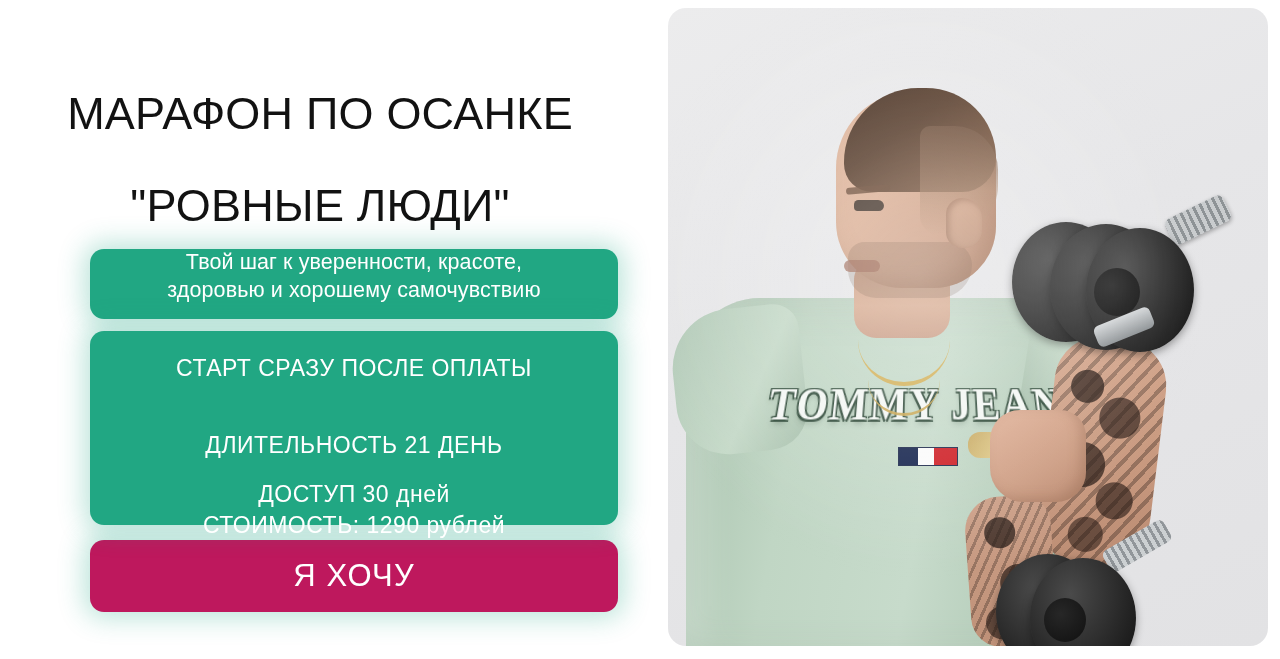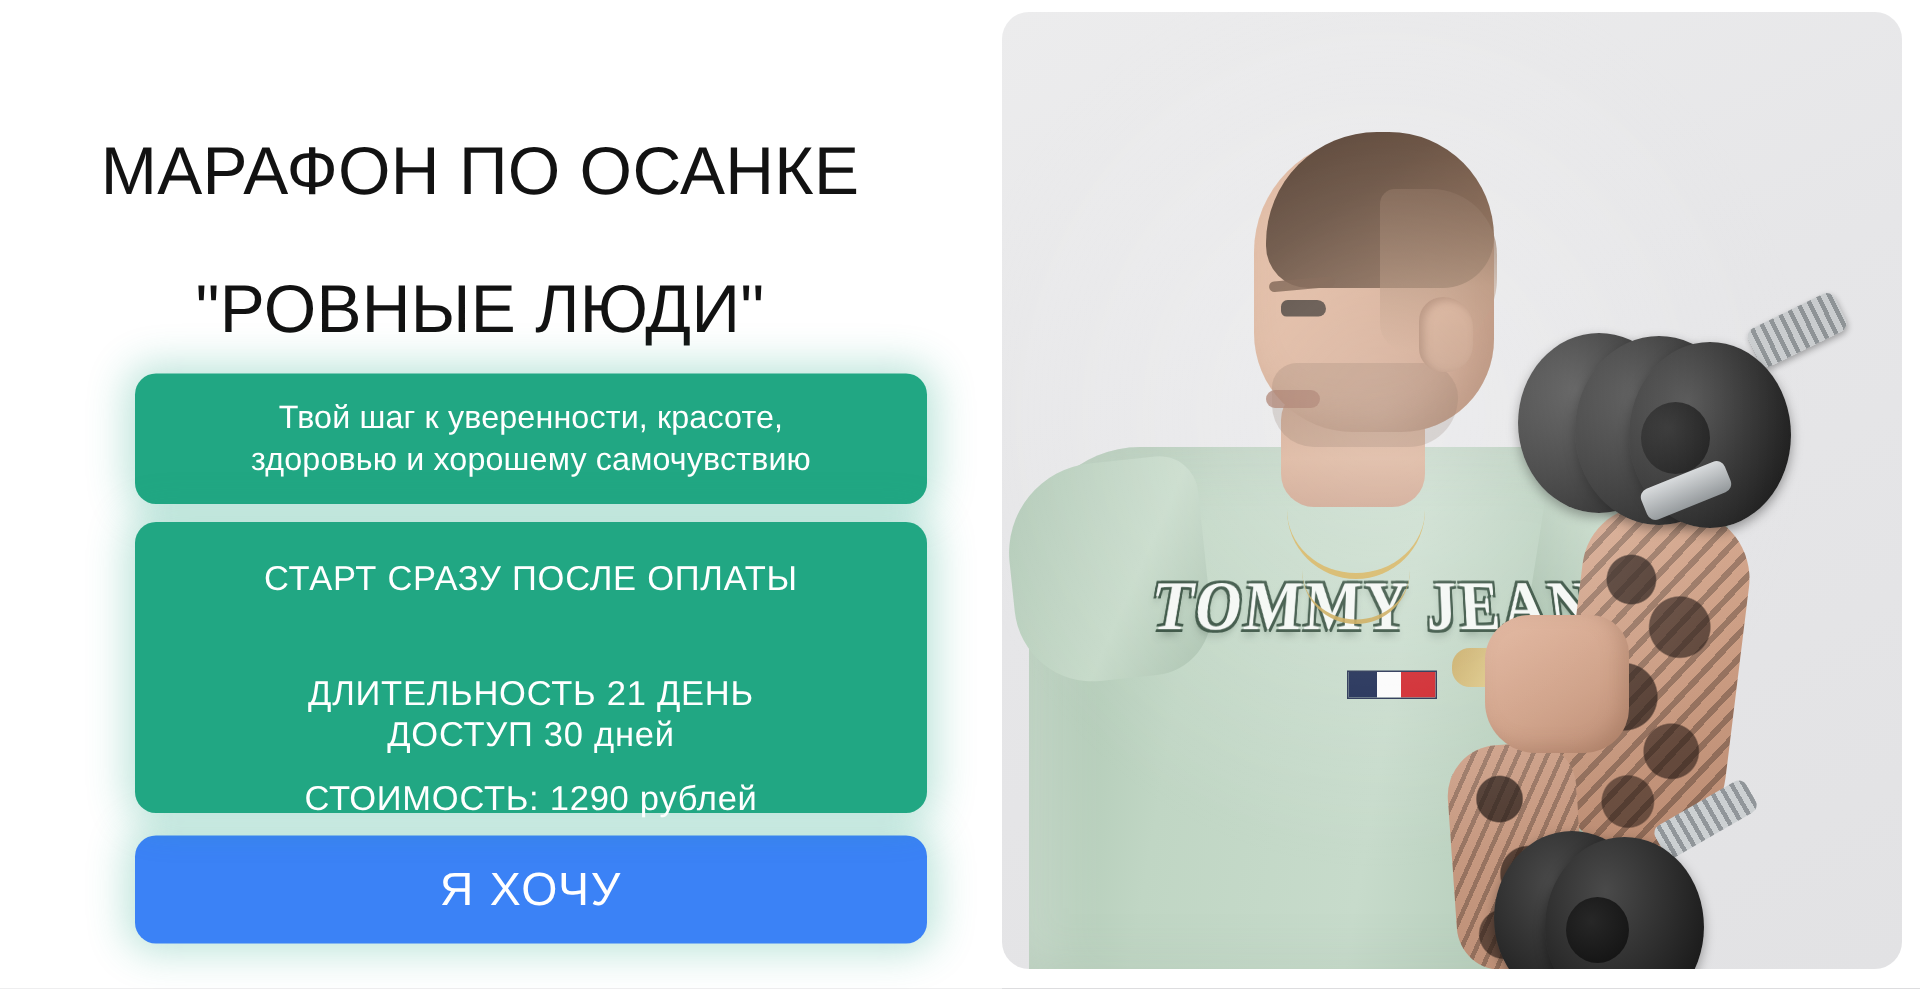--- a/index.html
+++ b/index.html
@@ -58,62 +58,62 @@
     position: relative;
     background: #21a783;
     border-radius: 14px;
     color: #ffffff;
     text-align: center;
     box-shadow: 0 0 26px 6px rgba(33,167,131,0.30);
     font-weight: 300;
   }
 
   .card-lead {
-    height: 87px;
+    height: 70px;
     display: flex;
-    align-items: center;
+    align-items: flex-start;
     justify-content: center;
     padding: 0 22px;
     font-size: 21.5px;
     line-height: 1.30;
     letter-spacing: 0.1px;
   }
   .card-lead .txt { display: block; white-space: pre-line; }
 
   .card-details {
     margin-top: 12px;
     height: 194px;
     padding: 24px 20px 22px;
     display: flex;
     flex-direction: column;
     align-items: center;
     font-size: 23px;
     letter-spacing: 0.5px;
     line-height: 1.18;
   }
   .detail-start   { margin-bottom: 50px; }
-  .detail-length  { }
-  .detail-access  { margin-bottom: 16px; }
+  .detail-length  { margin-bottom: 22px; }
+  .detail-access  { margin-bottom: 4px; }
   .detail-price   { margin-bottom: 0; }
 
   .cta {
     margin-top: 15px;
     height: 72px;
     display: flex;
     align-items: center;
     justify-content: center;
     font-size: 31px;
     letter-spacing: 1.2px;
     cursor: pointer;
     border: none;
     width: 100%;
     font-family: inherit;
     font-weight: 300;
     color: #ffffff;
-    background: #3b82f6;
+    background: #be185d;
     border-radius: 14px;
     box-shadow: 0 0 26px 6px rgba(33,167,131,0.30);
   }
 
   
   .photo-panel {
     position: absolute;
     left: 668px; top: 8px;
     width: 600px; height: 638px;
     border-radius: 18px;

